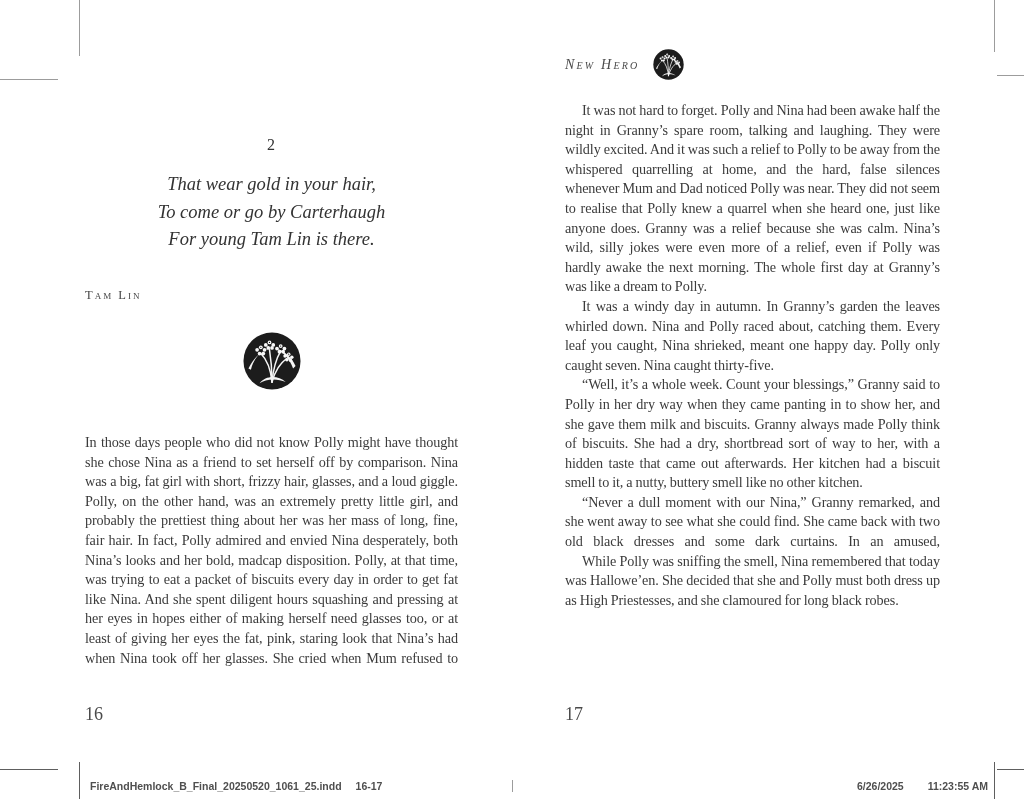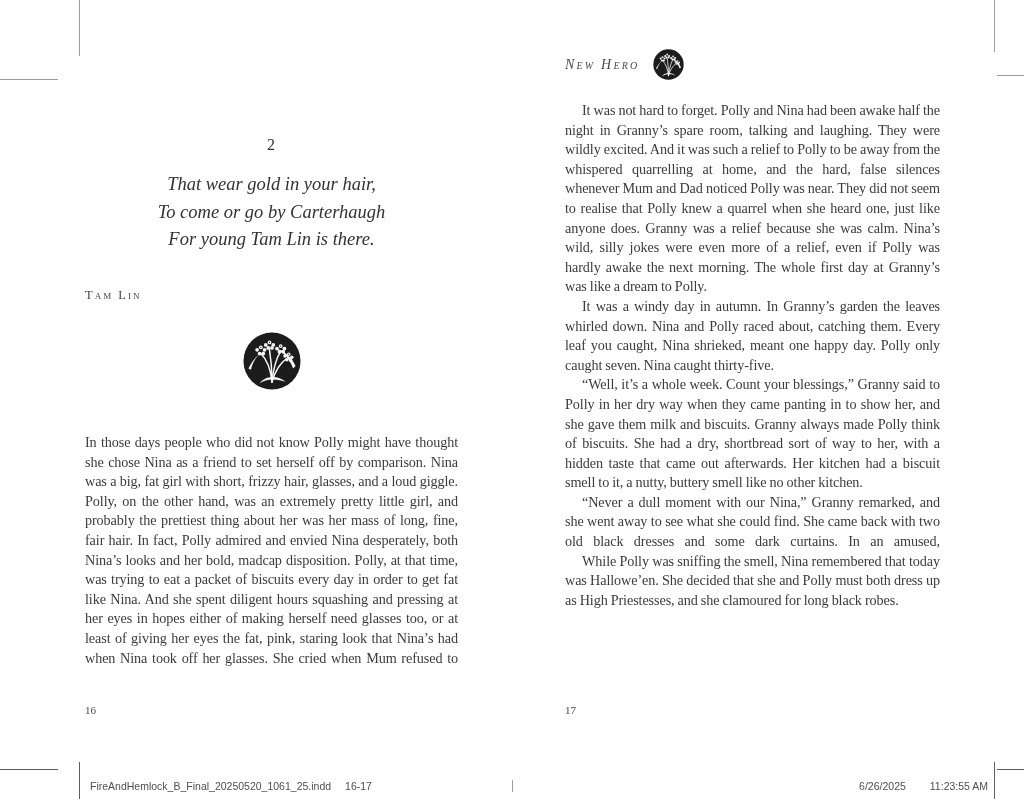--- a/index.html
+++ b/index.html
@@ -21,30 +21,30 @@
 
   .ornament-wrap{top:330px;display:flex;justify-content:center;}
 
   .body-text{font-size:14.2px;line-height:19.6px;text-align:justify;letter-spacing:-0.1px;word-spacing:-0.4px;color:#3b3b3b;}
   .body-text p{margin:0;}
   .body-text p.indent{text-indent:17px;}
   .body-text p.continues{text-align-last:justify;}
   .body-left{top:433px;}
   .body-right{top:101px;}
 
-  .page-number{position:absolute;top:704px;font-size:11px;color:#4a4a4a;}
+  .page-number{position:absolute;top:704px;font-size:18px;color:#4a4a4a;}
   .page-number.pn-left{left:85px;}
   .page-number.pn-right{left:565px;width:375px;text-align:left;}
 
   .running-header{top:48px;display:flex;justify-content:flex-start;align-items:center;gap:13px;}
   .running-header .rh-label{font-style:italic;font-variant:small-caps;font-size:14px;letter-spacing:2.2px;color:#4a4a4a;}
 
   .slug{position:absolute;top:778px;left:0;width:1024px;height:21px;box-sizing:border-box;
         padding:2px 36px 0 90px;display:flex;justify-content:space-between;align-items:flex-start;
-        font-family:"Liberation Sans","DejaVu Sans",sans-serif;font-size:10.5px;color:#4f4f4f;}
+        font-family:"Liberation Sans","DejaVu Sans",sans-serif;font-size:10.5px;color:#4f4f4f;font-weight:bold;}
   .slug .gap{margin-left:14px;}
   .slug .gap-sm{margin-left:24px;}
 
   .hidden-defs{position:absolute;width:0;height:0;overflow:hidden;}
 </style>
 </head>
 <body>
 
 <svg class="hidden-defs" aria-hidden="true">
   <symbol id="floral-roundel" viewBox="0 0 100 100">

